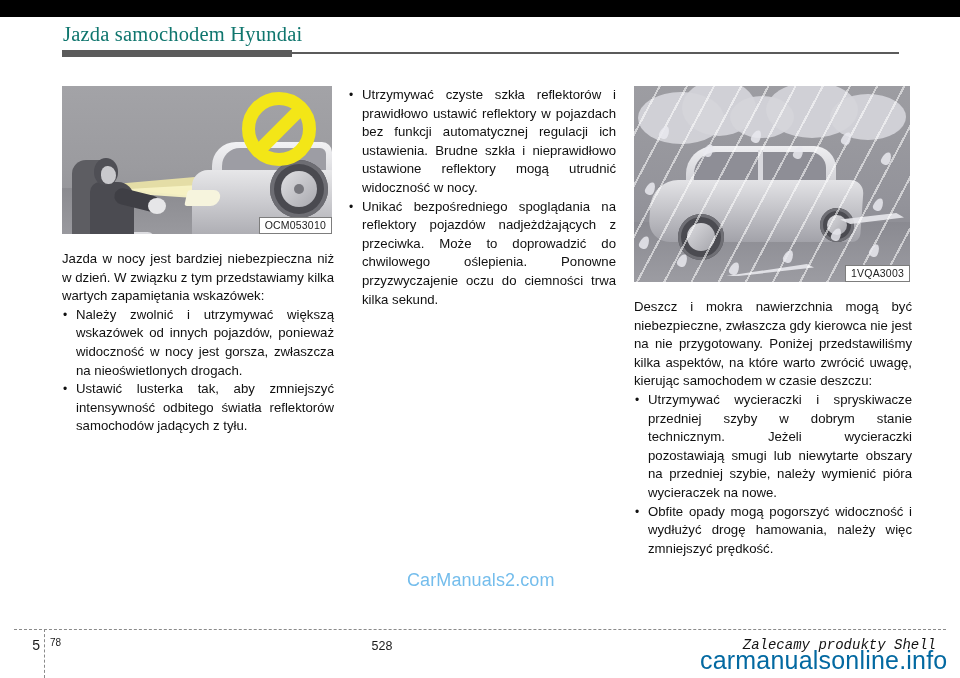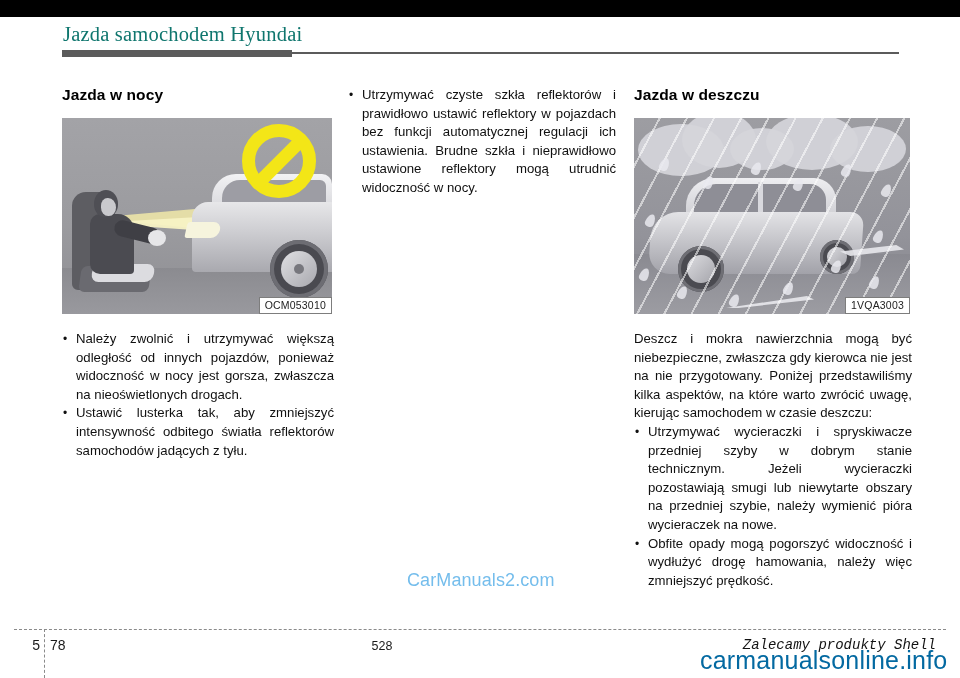--- a/index.html
+++ b/index.html
@@ -67,21 +67,21 @@
     font-weight: bold;
     color: #000;
     margin: 0 0 14px 0;
     letter-spacing: .1px;
   }
 
   
   .figure {
     position: relative;
     width: 270px;
-    height: 196px;
+    height: 148px;
     margin-bottom: 16px;
     overflow: hidden;
     background: #9a9a9e;
   }
   .figure.fig-rain {
     width: 276px;
     height: 196px;
   }
   .fig-caption {
     position: absolute;
@@ -379,21 +379,21 @@
     position: absolute;
     left: 24px; top: 637px;
     width: 16px;
     text-align: right;
     font-size: 14px;
     color: #1a1a1a;
   }
   .footer-page {
     position: absolute;
     left: 50px; top: 637px;
-    font-size: 14px;
+    font-size: 10px;
     color: #1a1a1a;
   }
   .footer-center {
     position: absolute;
     left: 0; top: 639px;
     width: 764px;
     text-align: center;
     font-size: 12.5px;
     color: #1a1a1a;
   }
@@ -411,21 +411,20 @@
 
 <div class="top-band"></div>
 
 <div class="page-header">
   <div class="header-title">Jazda samochodem Hyundai</div>
   <div class="header-rule-thick"></div>
   <div class="header-rule-thin"></div>
 </div>
 
 <div class="column col-1">
-  <h2 class="section-title">Jazda w nocy</h2>
 
   <div class="figure fig-night">
     <div class="road"></div>
     <div class="beam"></div>
     <div class="beam2"></div>
     <div class="seat"></div>
     <div class="seat-base"></div>
     <div class="seat-cushion"></div>
     <div class="torso"></div>
     <div class="head"></div>
@@ -437,35 +436,36 @@
     <div class="car-body"></div>
     <div class="headlamp"></div>
     <div class="wheel wheel-front">
       <div class="wheel-hub"></div>
     </div>
     <div class="no-sign"></div>
     <div class="no-sign-bar"></div>
     <div class="fig-caption">OCM053010</div>
   </div>
 
+  <p class="body-text">Jazda w nocy jest bardziej niebezpieczna niż w dzień. W związku z tym przedstawiamy kilka wartych zapamiętania wskazówek:</p>
 
   <ul class="bullets">
-    <li>Należy zwolnić i utrzymywać większą odległość od innych pojazdów, ponieważ widoczność w nocy jest gorsza, zwłaszcza na nieoświetlonych drogach.</li>
+    <li>Należy zwolnić i utrzymywać większą wskazówek od innych pojazdów, ponieważ widoczność w nocy jest gorsza, zwłaszcza na nieoświetlonych drogach.</li>
     <li>Ustawić lusterka tak, aby zmniejszyć intensywność odbitego światła reflektorów samochodów jadących z tyłu.</li>
   </ul>
 </div>
 
 <div class="column col-2">
   <ul class="bullets">
     <li>Utrzymywać czyste szkła reflektorów i prawidłowo ustawić reflektory w pojazdach bez funkcji automatycznej regulacji ich ustawienia. Brudne szkła i nieprawidłowo ustawione reflektory mogą utrudnić widoczność w nocy.</li>
+    <li>Unikać bezpośredniego spoglądania na reflektory pojazdów nadjeżdżających z przeciwka. Może to doprowadzić do chwilowego oślepienia. Ponowne przyzwyczajenie oczu do ciemności trwa kilka sekund.</li>
   </ul>
 </div>
 
 <div class="column col-3">
-  <h2 class="section-title">Jazda w deszczu</h2>
 
   <div class="figure fig-rain">
     <div class="road"></div>
     <div class="cloud c1"></div>
     <div class="cloud c2"></div>
     <div class="cloud c3"></div>
     <div class="cloud c4"></div>
     <div class="cloud c5"></div>
     <div class="car2-roof"></div>
     <div class="car2-glass"></div>

